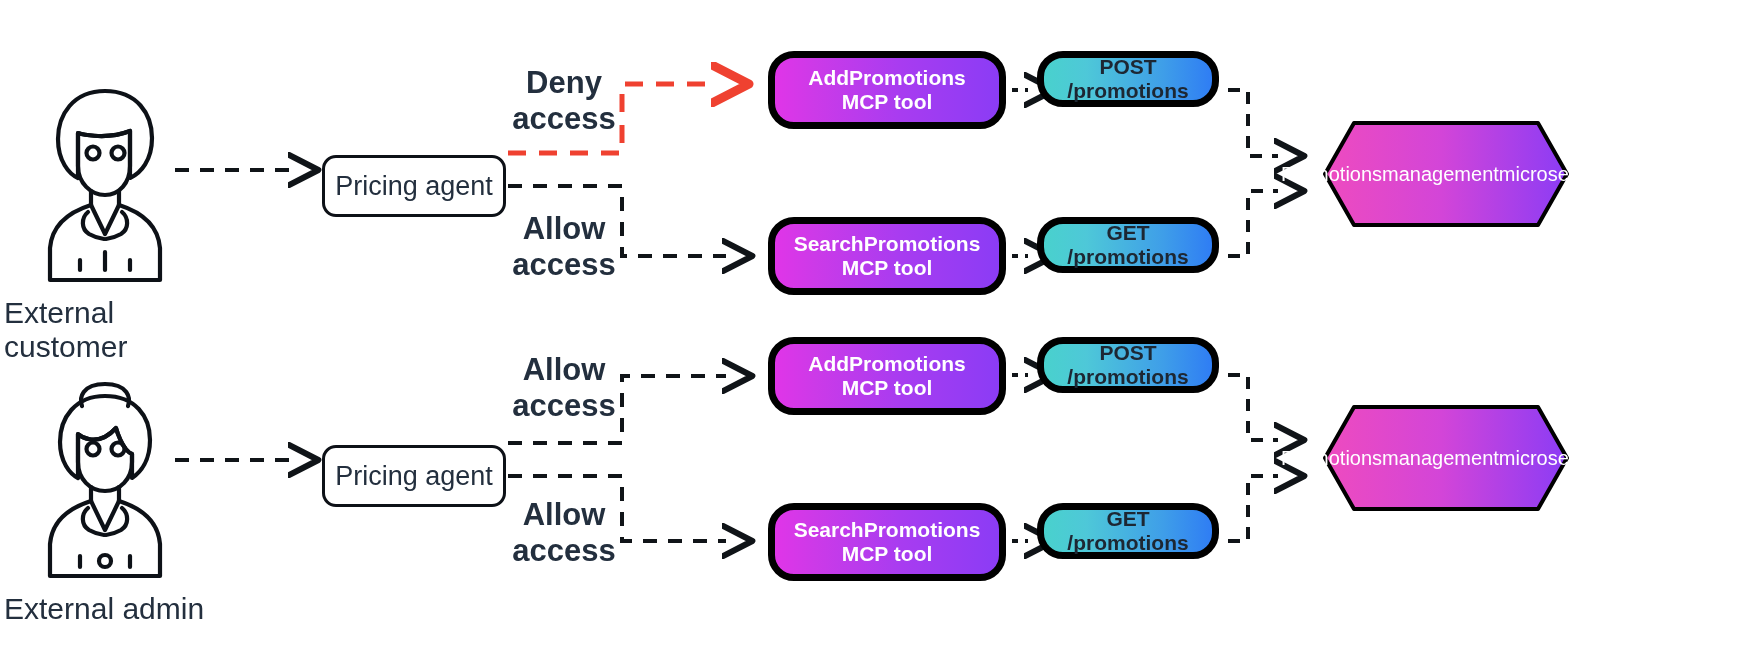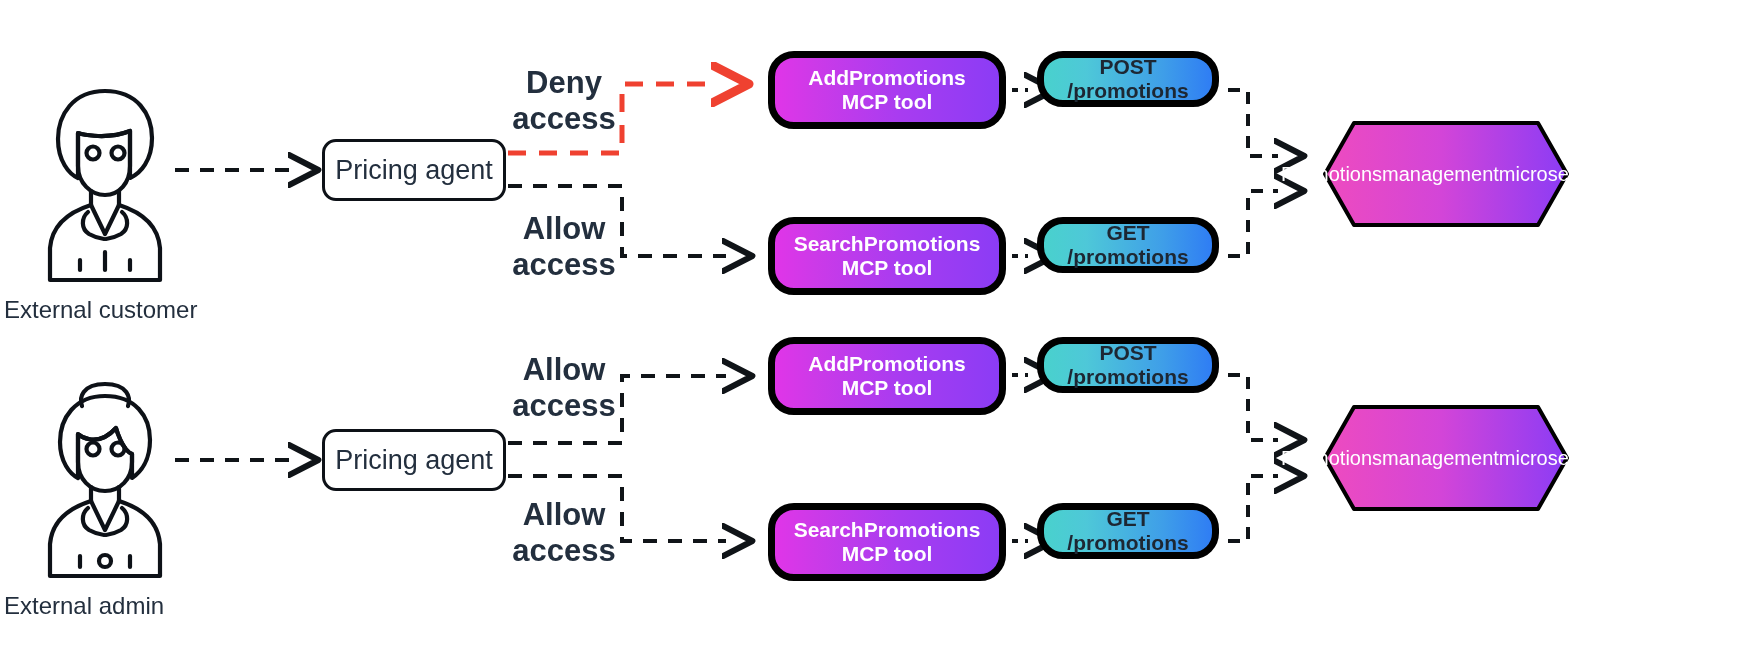--- a/index.html
+++ b/index.html
@@ -2,27 +2,27 @@
 <html><head>
 <meta charset="utf-8">
 <style>
   html,body{margin:0;padding:0;background:#ffffff;}
   body{width:1764px;height:660px;font-family:"Liberation Sans",sans-serif;position:relative;overflow:hidden;}
 
   .canvas{position:absolute;inset:0;}
 
   
   .actor{position:absolute;width:210px;text-align:center;}
-  .actor-label{font-size:24px;color:#232f3e;font-family:"Liberation Sans",sans-serif;
+  .actor-label{font-size:30px;color:#232f3e;font-family:"Liberation Sans",sans-serif;
     text-align:left;padding-left:4px;margin-top:12px;letter-spacing:0px;}
 
   
   .agent-box{position:absolute;width:184px;height:62px;border:3.5px solid #0d1117;
     border-radius:14px;background:#fff;display:flex;align-items:center;justify-content:center;
-    font-size:27px;color:#232f3e;font-family:"Liberation Sans",sans-serif;box-sizing:border-box;}
+    font-size:27px;color:#232f3e;font-family:"Liberation Sans",sans-serif;box-sizing:border-box;margin-top:16px;}
 
   
   .node{position:absolute;box-sizing:border-box;border:7px solid #000;border-radius:26px;
     display:flex;flex-direction:column;align-items:center;justify-content:center;
     font-weight:bold;line-height:1.16;text-align:center;}
   .node.mcp{width:238px;height:78px;font-size:21px;color:#ffffff;
     background:linear-gradient(90deg,#e035e8 0%,#cc3ae8 18%,#a93cf0 55%,#8b3cf5 100%);}
   .node.api{width:182px;height:56px;font-size:21px;color:#1d2733;
     background:linear-gradient(90deg,#49d1cd 0%,#4ec8d8 25%,#3f9fe8 70%,#2f7df4 100%);}
 

